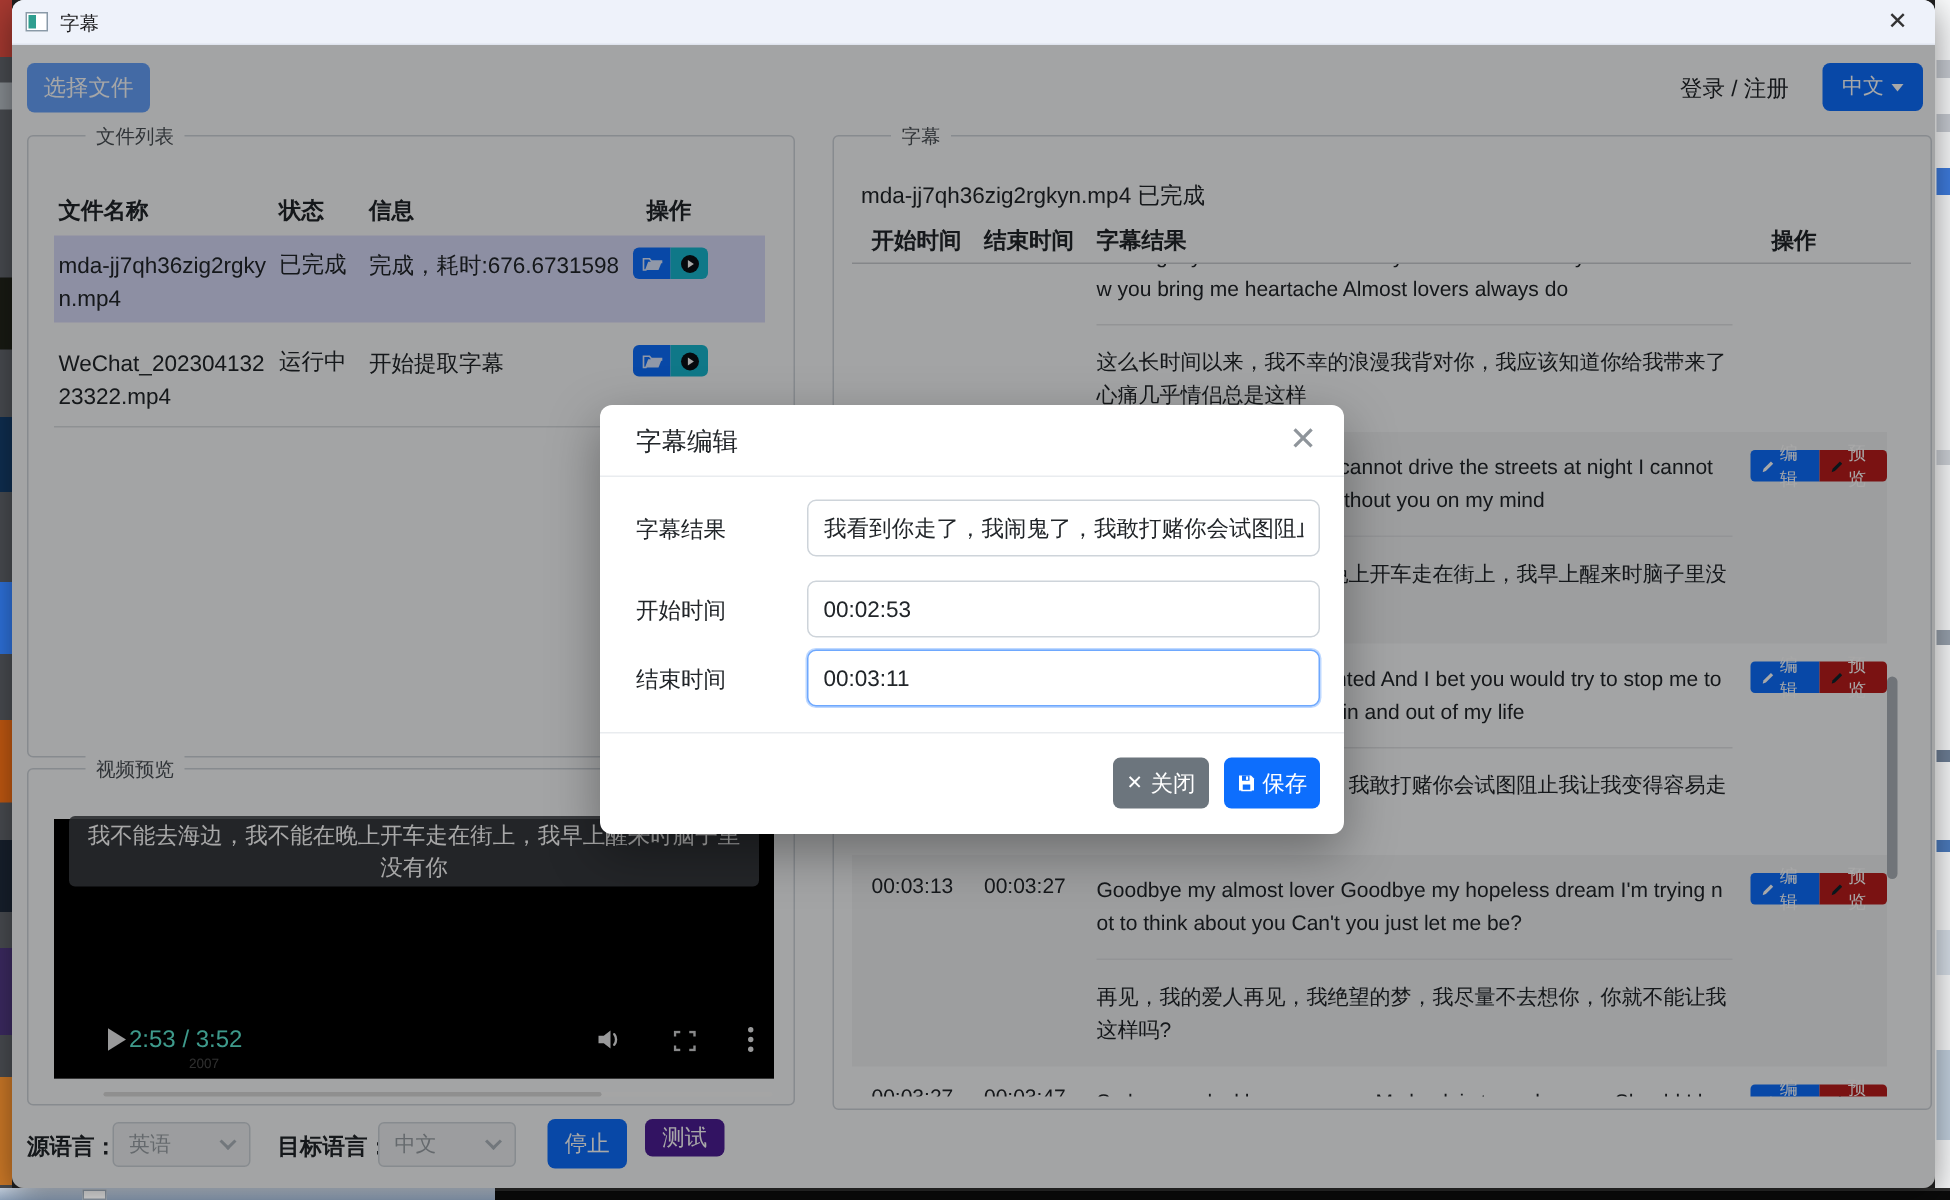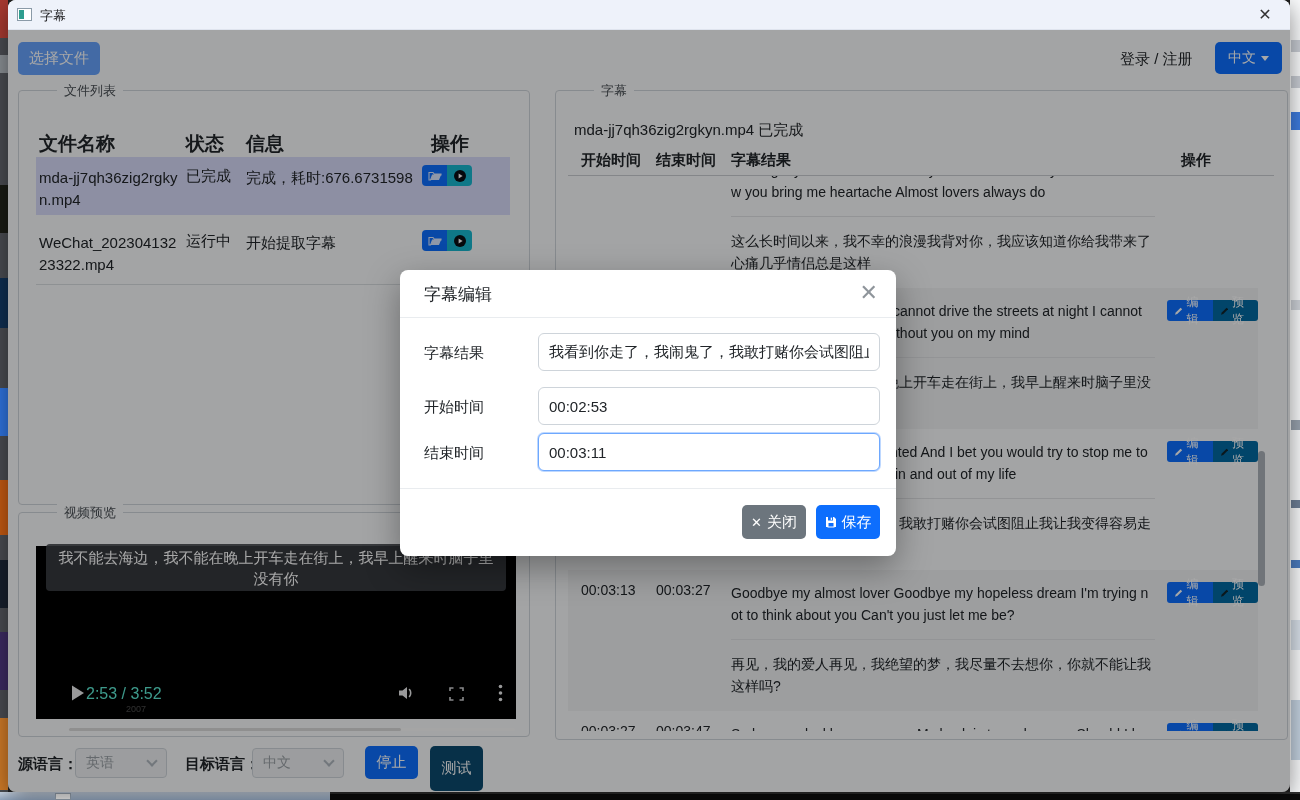--- a/index.html
+++ b/index.html
@@ -43,21 +43,21 @@
 
   
   .panel { position:absolute; border:1px solid #ced3d9; border-radius:4px; }
   .panel .legend { position:absolute; top:-9px; left:38px; background:#f8f9fa; padding:0 7px; font-size:13px; color:#4a5056; }
 
   #filePanel { left:10px; top:60px; width:512px; height:415px; }
   #videoPanel { left:10px; top:482px; width:512px; height:225px; }
   #subPanel { left:547px; top:60px; width:733px; height:650px; }
 
   
-  .fhead { position:absolute; font-size:19px; font-weight:bold; color:#212529; top:40px; }
+  .fhead { position:absolute; font-size:15px; font-weight:bold; color:#212529; top:40px; }
   #filePanel .c1 { left:20px; } #filePanel .c2 { left:167px; } #filePanel .c3 { left:227px; } #filePanel .c4 { left:412px; }
   .frow { position:absolute; left:17px; width:474px; font-size:15px; color:#212529; cursor:pointer; }
   .frow.sel { background:#d7daf8; }
   .frow .name { position:absolute; left:3px; top:10px; width:145px; line-height:22px; word-break:break-all; }
   .frow .status { position:absolute; left:150px; top:10px; }
   .frow .info { position:absolute; left:210px; top:10px; width:175px; line-height:22px; word-break:break-all; }
   .frow .acts { position:absolute; left:386px; top:8px; display:flex; }
   .fdivider { position:absolute; left:17px; width:474px; border-top:1px solid #d8dce0; }
 
   .mini-btn { width:25px; height:21px; display:flex; align-items:center; justify-content:center; cursor:pointer; }
@@ -96,32 +96,32 @@
   .srow .st, .srow .et { position:absolute; top:12px; font-size:14px; }
   .srow .st { left:13px; } .srow .et { left:88px; }
   .srow .res { margin-left:163px; width:424px; padding:12px 0 14px; }
   .srow .en, .srow .zh { line-height:22px; word-break:break-all; }
   .srow .rdiv { border-top:1px solid #dfe1e4; margin:13px 0; }
   .srow .btns { position:absolute; left:575px; top:12px; display:flex;padding-left:24px; }
   .r1 { margin-top:-29px; min-height:125px; }
   .r2 { min-height:130px; } .r3 { min-height:140px; } .r4 { min-height:135px; } .r5 { min-height:140px; }
   .tag-btn { height:21px; display:flex; align-items:center; gap:4px; padding:0 8px; font-size:12px; color:#fff; cursor:pointer; }
   .tag-edit { background:#0d6efd; border-radius:3px 0 0 3px; }
-  .tag-prev { background:#0369a1; border-radius:0 3px 3px 0; }
+  .tag-prev { background:#b91c1c; border-radius:0 3px 3px 0; }
   #sbar { position:absolute; left:702px; top:360px; width:7px; height:135px; background:#aab1b8; border-radius:4px; cursor:pointer; }
 
   
   .blabel { position:absolute; top:725px; font-size:15px; font-weight:bold; color:#212529; }
   #srcLabel { left:10px; } #tgtLabel { left:177px; }
   .selbox { position:absolute; top:718px; width:92px; height:30px; background:#edeff1; border:1px solid #ced4da; border-radius:4px;
       display:flex; align-items:center; justify-content:space-between; padding:0 10px; font-size:14px; color:#9aa0a6; cursor:pointer; }
   #srcSel { left:67px; } #tgtSel { left:244px; }
   .selbox .chev { width:8px; height:8px; border-right:2px solid #adb5bd; border-bottom:2px solid #adb5bd; transform:rotate(45deg); margin-top:-4px; }
   #stopBtn { position:absolute; left:357px; top:716px; width:53px; height:33px; background:#0d6efd; }
-  #testBtn { position:absolute; left:422px; top:716px; width:53px; height:45px; background:#0c4a6e; }
+  #testBtn { position:absolute; left:422px; top:716px; width:53px; height:25px; background:#4c1d95; }
 
   
   #modal { position:absolute; left:392px; top:240px; width:496px; height:286px; background:#fff; border-radius:8px;
       box-shadow:0 12px 34px rgba(0,0,0,.35); z-index:60; }
   #modal .mhead { position:absolute; left:0; top:0; width:100%; height:48px; border-bottom:1px solid #e9ecef; }
   #modal .mtitle { position:absolute; left:24px; top:13px; font-size:17px; color:#212529; }
   #modal .mclose { position:absolute; right:18px; top:11px; font-size:22px; font-weight:300; color:#8f959b; cursor:pointer; line-height:24px; }
   #modal .mlabel { position:absolute; left:24px; font-size:15px; color:#212529; }
   #modal .minput { position:absolute; left:138px; width:342px; height:38px; border:1px solid #ced4da; border-radius:6px;
       font-size:15px; color:#212529; padding:0 10px; font-family:inherit; background:#fff; outline:none; white-space:nowrap; overflow:hidden; }

